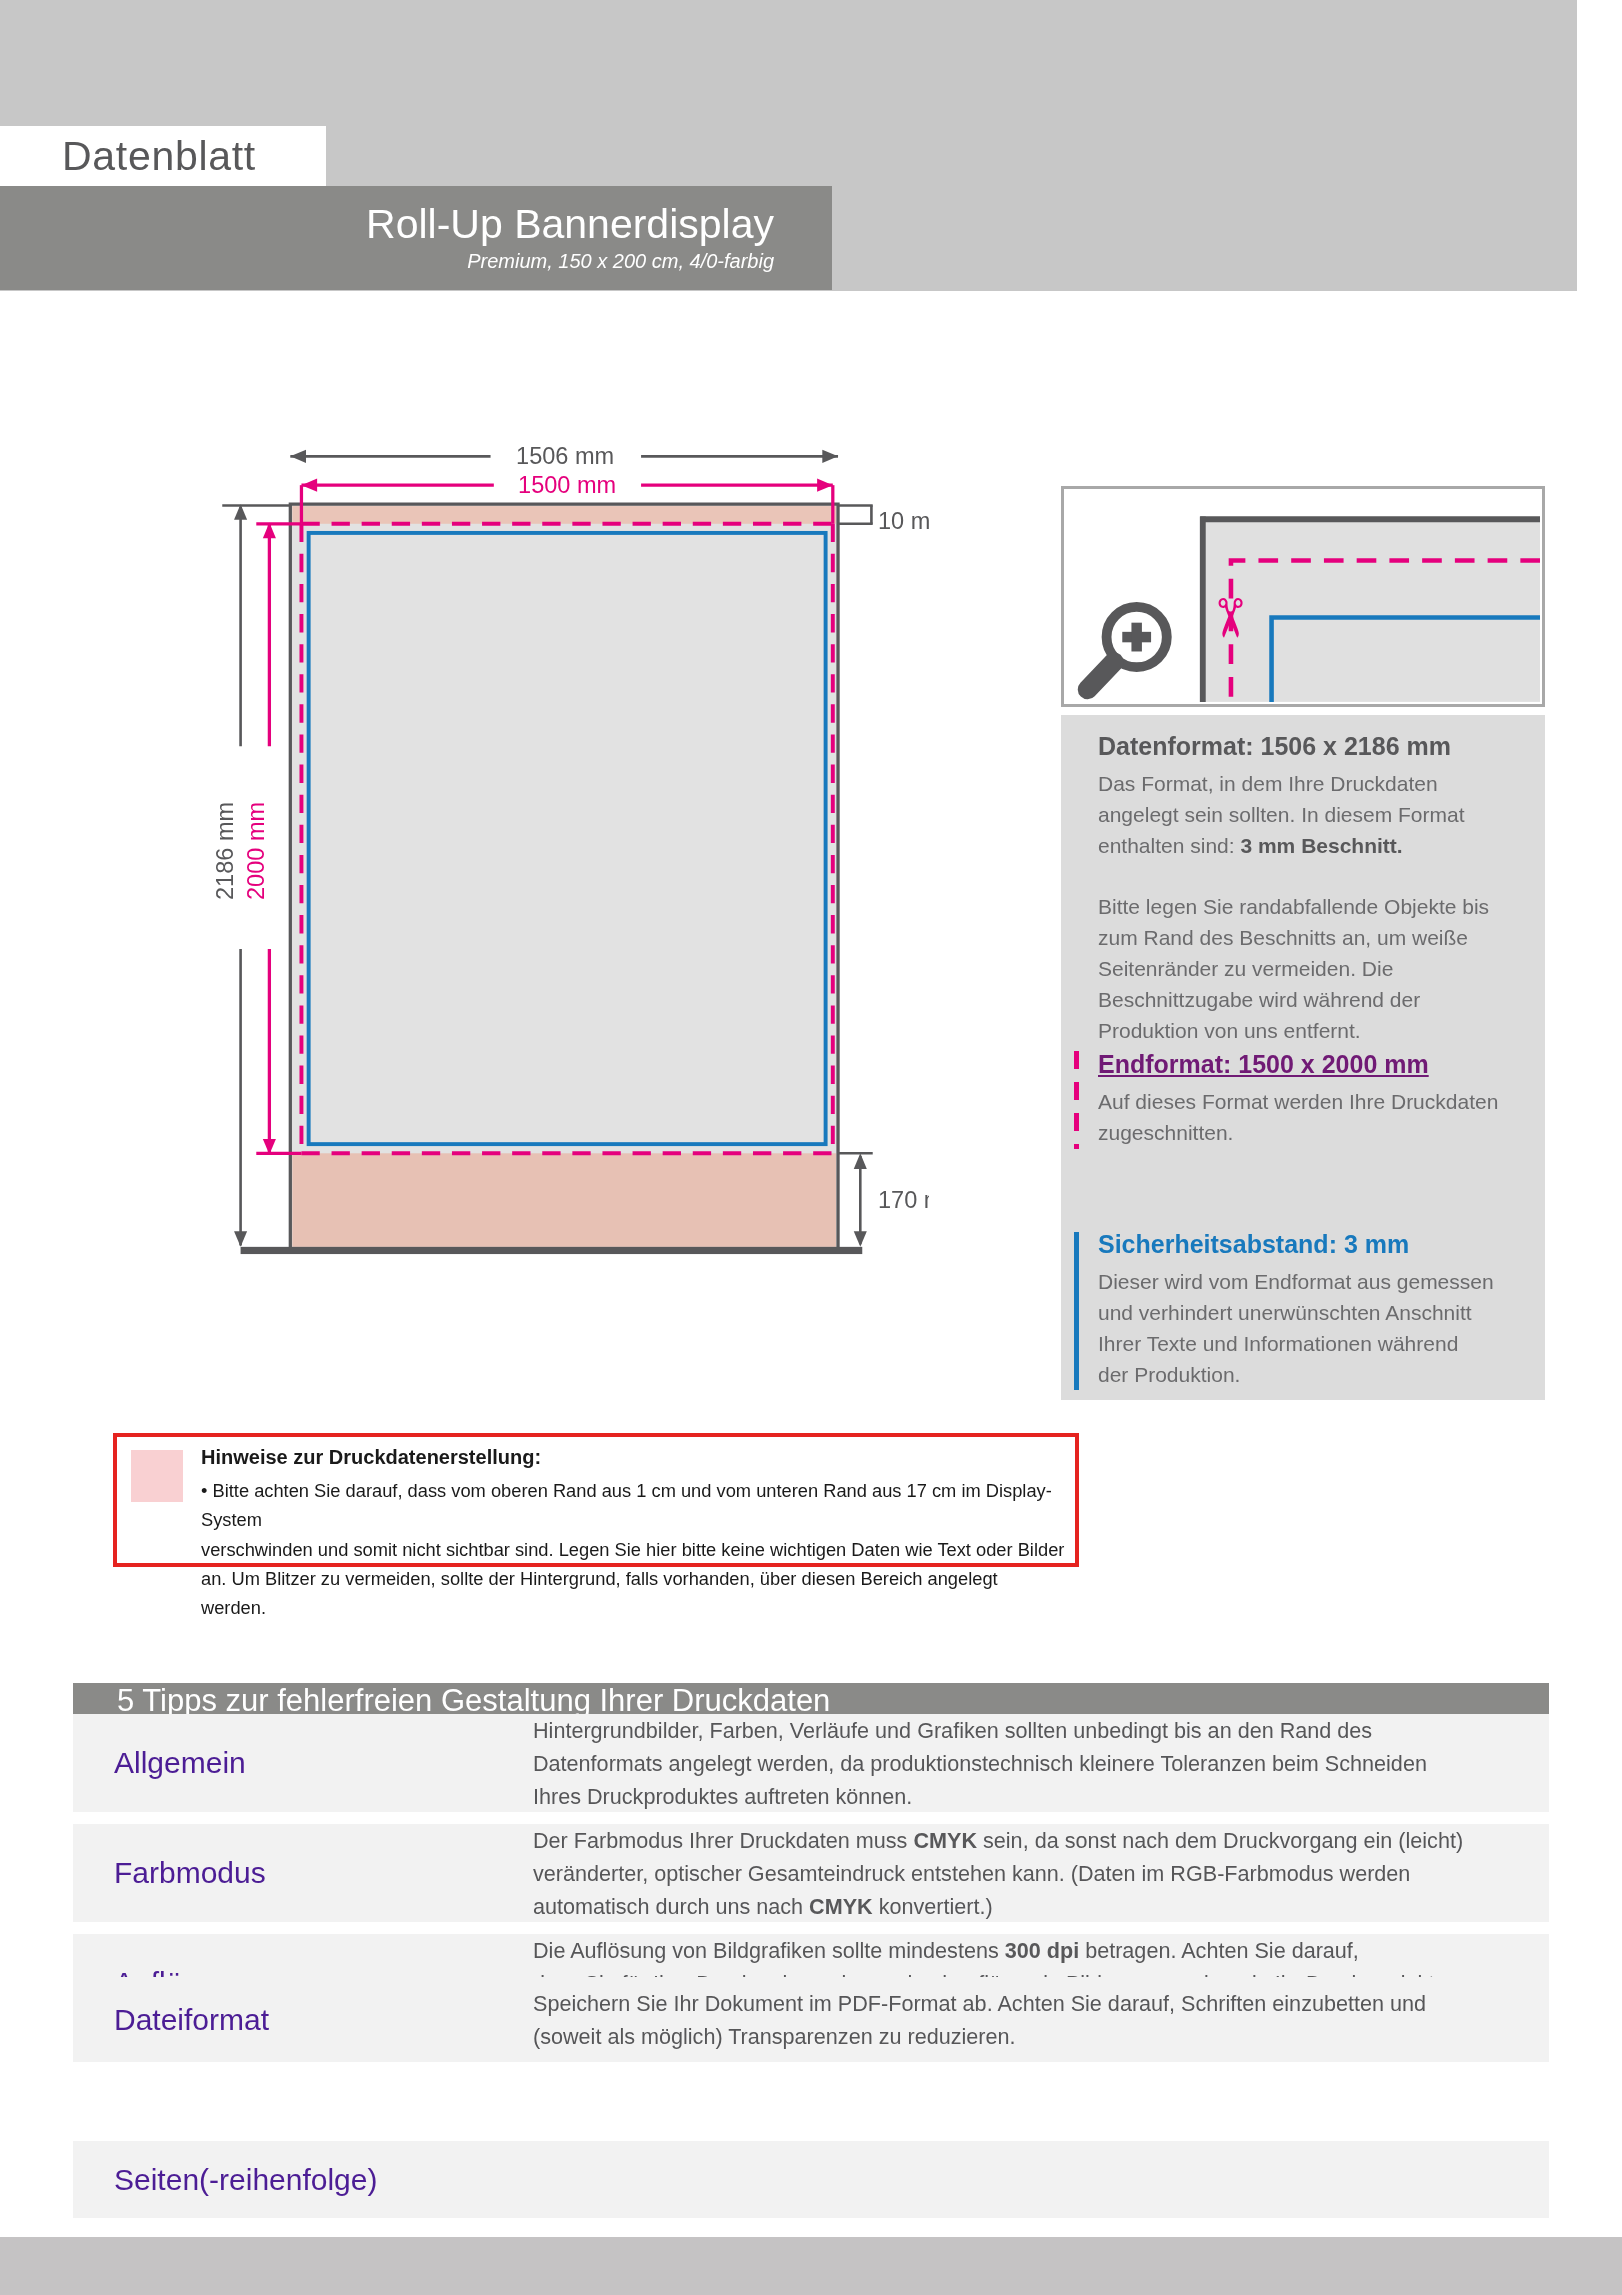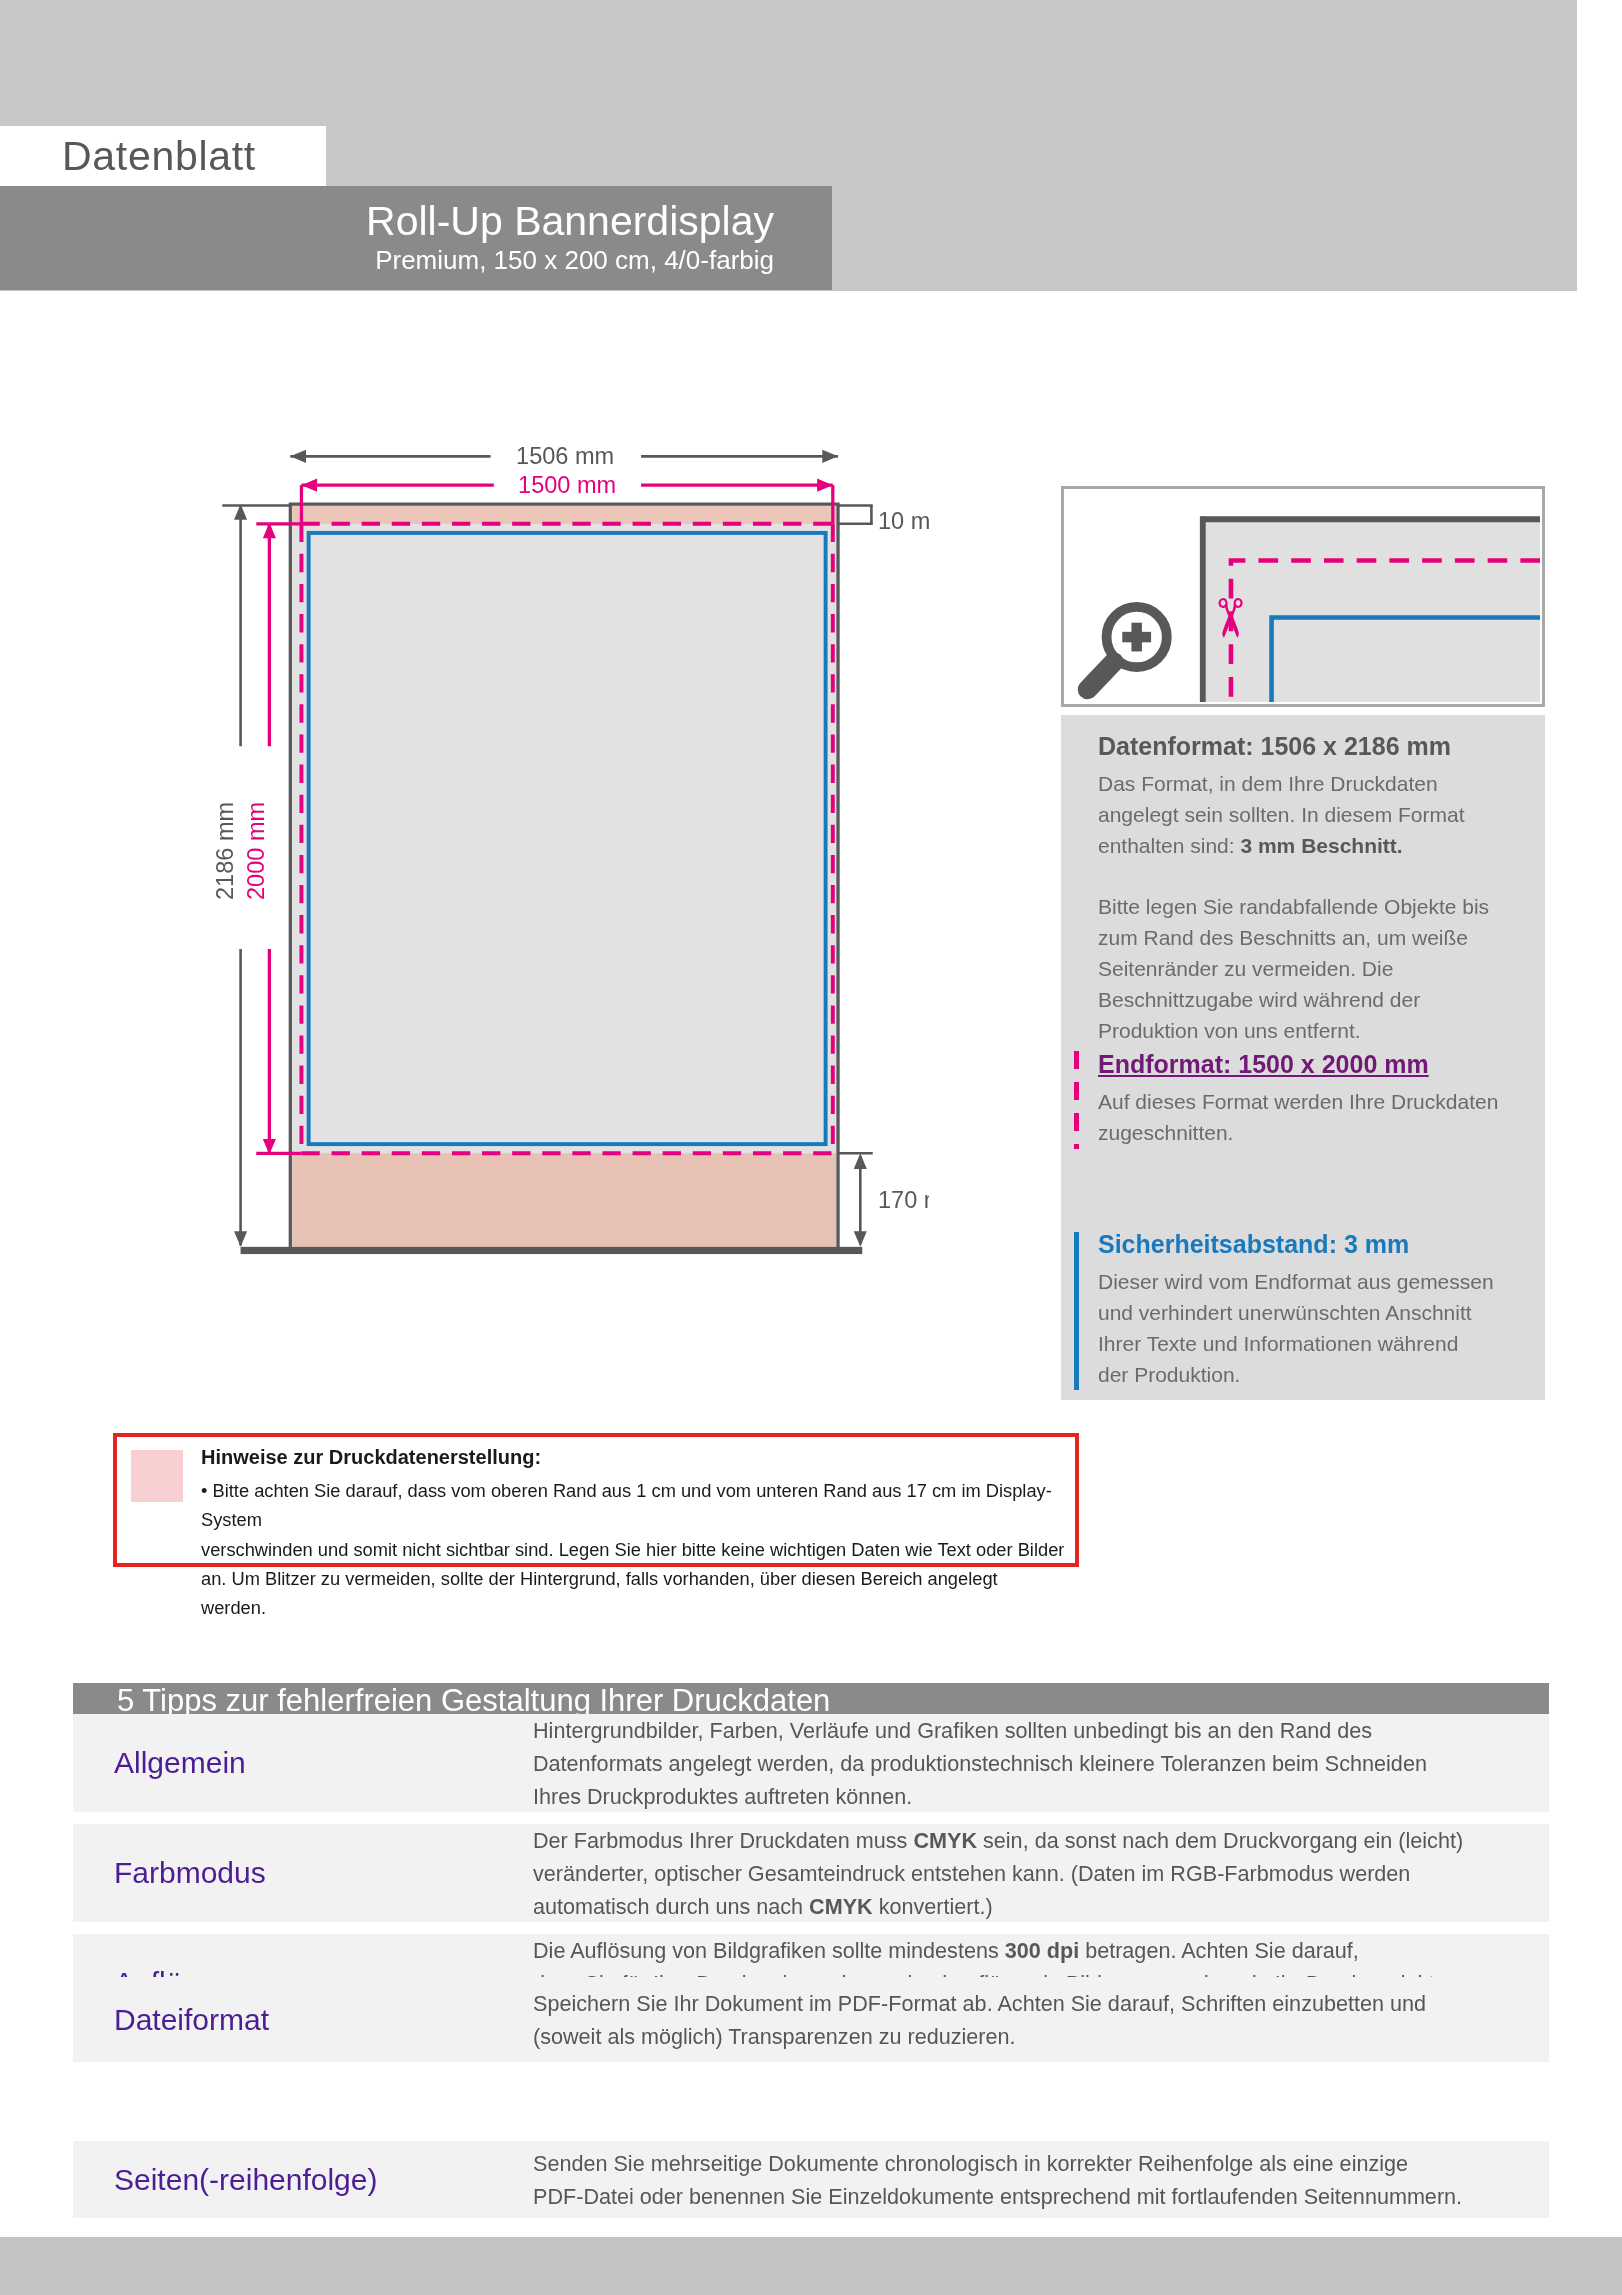--- a/index.html
+++ b/index.html
@@ -6,21 +6,21 @@
   body{background:#ffffff;font-family:"Liberation Sans",sans-serif;}
   .page{position:relative;width:1623px;height:2295px;background:#ffffff;overflow:hidden;}
   .abs{position:absolute;}
 
   
   .top-band{left:0;top:0;width:1577px;height:291px;background:#c7c7c7;}
   .datenblatt-box{left:0;top:126px;width:326px;height:60px;background:#ffffff;display:flex;align-items:center;}
   .datenblatt-box span{padding-left:62px;font-size:41px;color:#58585a;letter-spacing:0.7px;}
   .banner{left:0;top:186px;width:832px;height:104px;background:#8a8a88;display:flex;flex-direction:column;justify-content:center;align-items:flex-end;padding-right:58px;box-sizing:border-box;color:#ffffff;}
   .banner .title{font-size:41px;line-height:1.1;}
-  .banner .subtitle{font-size:26px;line-height:1.3;}
+  .banner .subtitle{font-size:20px;line-height:1.3;font-style:italic;}
 
   
   .diagram{left:183px;top:419px;width:746px;height:877px;}
   svg text{font-family:"Liberation Sans",sans-serif;}
 
   
   .detail-box{left:1061px;top:486px;width:484px;height:221px;background:#ffffff;border:3.9px solid #a8a8a8;box-sizing:border-box;}
 
   
   .info-panel{left:1061px;top:715px;width:484px;height:685px;background:#dcdcdc;box-sizing:border-box;}
@@ -199,20 +199,18 @@
 dass Sie für Ihre Druckvorlagen immer hochauflösende Bilder verwenden, da Ihr Druckprodukt
 andernfalls (leicht) pixelig wirken kann.</span></div>
   </div>
   <div class="abs tip-row" style="top:1977px;height:85px;">
     <div class="tip-label">Dateiformat</div>
     <div class="tip-body"><span>Speichern Sie Ihr Dokument im PDF-Format ab. Achten Sie darauf, Schriften einzubetten und
 (soweit als möglich) Transparenzen zu reduzieren.</span></div>
   </div>
   <div class="abs tip-row" style="top:2141px;height:77px;">
     <div class="tip-label">Seiten(-reihenfolge)</div>
-    <div class="tip-body"><span>Senden Sie mehrseitige Dokumente chronologisch in korrekter Reihenfolge als eine einzige
-PDF-Datei oder benennen Sie Einzeldokumente entsprechend mit fortlaufenden Seitennummern.</span></div>
   </div>
 
   <div class="abs footer"></div>
 
 </div>
 
 
 </body></html>

